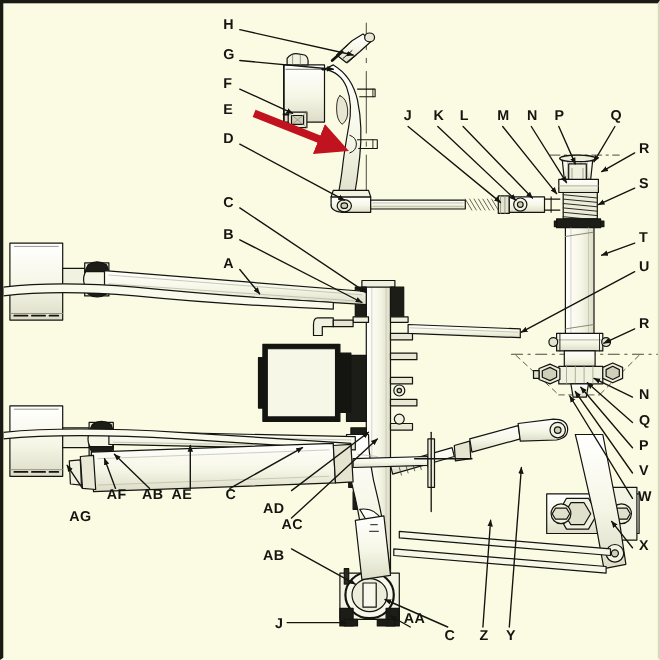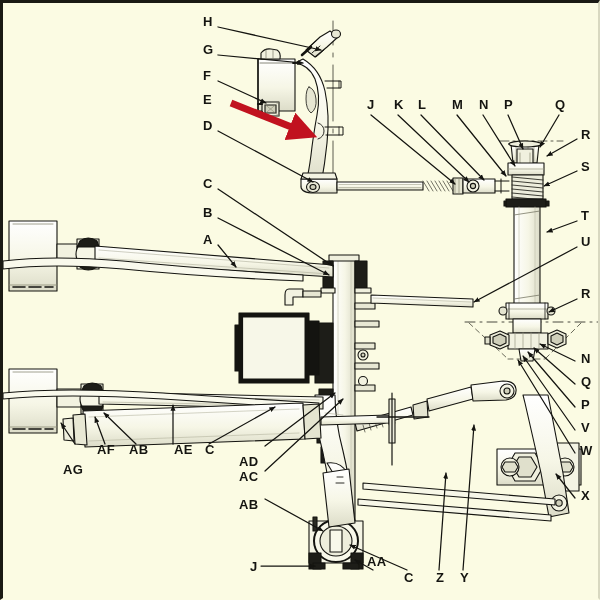--- a/index.html
+++ b/index.html
@@ -398,25 +398,25 @@
   <div class="callout" style="left:578px;top:349px">N</div>
   <div class="callout" style="left:578px;top:372px">Q</div>
   <div class="callout" style="left:578px;top:395px">P</div>
   <div class="callout" style="left:578px;top:418px">V</div>
   <div class="callout" style="left:577px;top:441px">W</div>
   <div class="callout" style="left:578px;top:486px">X</div>
 
   <div class="callout" style="left:60px;top:460px">AG</div>
   <div class="callout" style="left:94px;top:440px">AF</div>
   <div class="callout" style="left:126px;top:440px">AB</div>
-  <div class="callout" style="left:171px;top:440px">AE</div>
+  <div class="callout" style="left:153px;top:440px">AE</div>
   <div class="callout" style="left:202px;top:440px">C</div>
 
   <div class="callout" style="left:236px;top:452px">AD</div>
-  <div class="callout" style="left:236px;top:467px">AC</div>
+  <div class="callout" style="left:253px;top:467px">AC</div>
   <div class="callout" style="left:236px;top:495px">AB</div>
 
   <div class="callout" style="left:247px;top:557px">J</div>
   <div class="callout" style="left:364px;top:552px">AA</div>
   <div class="callout" style="left:401px;top:568px">C</div>
   <div class="callout" style="left:433px;top:568px">Z</div>
   <div class="callout" style="left:457px;top:568px">Y</div>
 
 </div>
 

